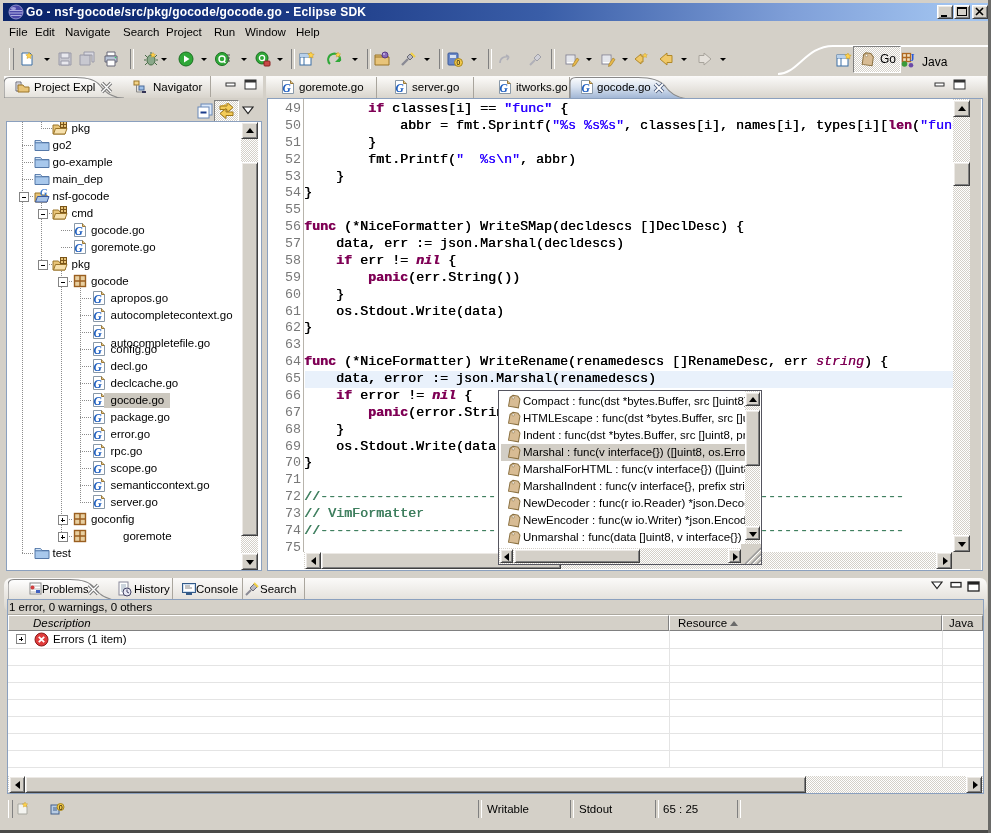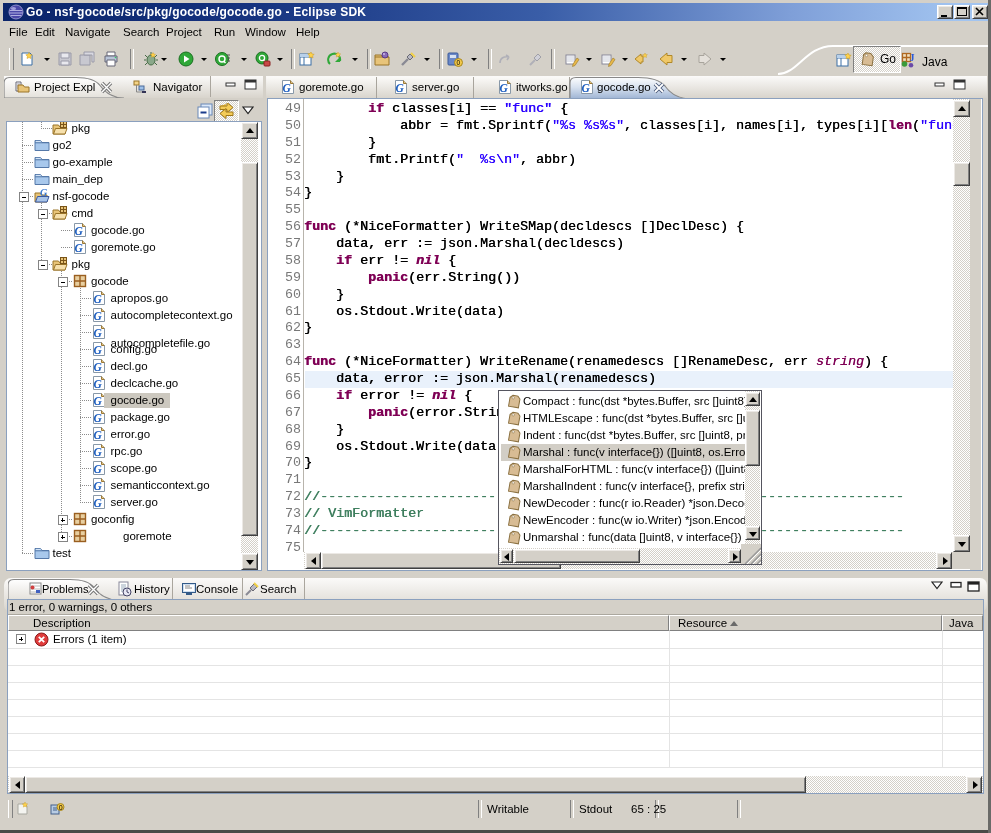--- a/index.html
+++ b/index.html
@@ -810,21 +810,21 @@
         <rect x="1" y="1" width="11" height="2.6" fill="#222"></rect>
       </svg>
  </div>
 
  <div class="abs" style="left:3px;top:22px;width:977px;height:195px;border:1px solid #8ba0be;background:#fff;box-sizing:border-box;">
   <div class="abs" style="left:0;top:0;width:975px;height:14px;background:#d4d0c8;border-bottom:1px solid #aca89f;">
    <span class="abs" style="left:1px;top:1px;font-size:11.5px;">1 error, 0 warnings, 0 others</span>
   </div>
 
   <div class="abs" style="left:0;top:15px;width:975px;height:16px;background:#d4d0c8;">
-   <div class="abs" style="left:0;top:0;width:661px;height:16px;border:1px solid;border-color:#fff #808080 #808080 #fff;box-sizing:border-box;">
+   <div class="abs" style="left:0;top:0;width:661px;height:16px;border:1px solid;border-color:#fff #808080 #808080 #fff;box-sizing:border-box;font-style:italic;">
           <span class="abs" style="left:24px;top:1px;font-size:11.5px;">Description</span>
         </div>
    <div class="abs" style="left:661px;top:0;width:273px;height:16px;border:1px solid;border-color:#fff #808080 #808080 #fff;box-sizing:border-box;">
           <span class="abs" style="left:8px;top:1px;font-size:11.5px;">Resource</span>
           <div class="arr" style="left:60px;top:5px;border-left:4px solid transparent;border-right:4px solid transparent;border-bottom:5px solid #6a6a6a;"></div>
         </div>
    <div class="abs" style="left:934px;top:0;width:41px;height:16px;border:1px solid;border-color:#fff #808080 #808080 #fff;box-sizing:border-box;">
           <span class="abs" style="left:6px;top:1px;font-size:11.5px;">Java</span>
         </div>
   </div>
@@ -875,15 +875,15 @@
       <rect x="2" y="4" width="8" height="9" fill="#b8cce4" stroke="#44608a"></rect>
       <path d="M4 7h4M4 9h4" stroke="#44608a"></path>
       <circle cx="11.5" cy="6" r="3.5" fill="#f2c84a" stroke="#a88820"></circle>
       <text x="9.8" y="8.6" font-size="7" font-family="Liberation Sans" fill="#000">0</text>
     </svg>
  <div class="tsep" style="left:475px;top:3px;height:18px;"></div>
  <span class="abs" style="left:484px;top:6px;font-size:11.5px;">Writable</span>
  <div class="tsep" style="left:567px;top:3px;height:18px;"></div>
  <span class="abs" style="left:576px;top:6px;font-size:11.5px;">Stdout</span>
  <div class="tsep" style="left:652px;top:3px;height:18px;"></div>
- <span class="abs" style="left:628px;top:6px;font-size:11.5px;text-align:center;">65 : 25</span>
+ <span class="abs" style="left:660px;top:6px;font-size:11.5px;text-align:center;">65 : 25</span>
  <div class="tsep" style="left:734px;top:3px;height:18px;"></div>
 </div>
 
 </body></html>

